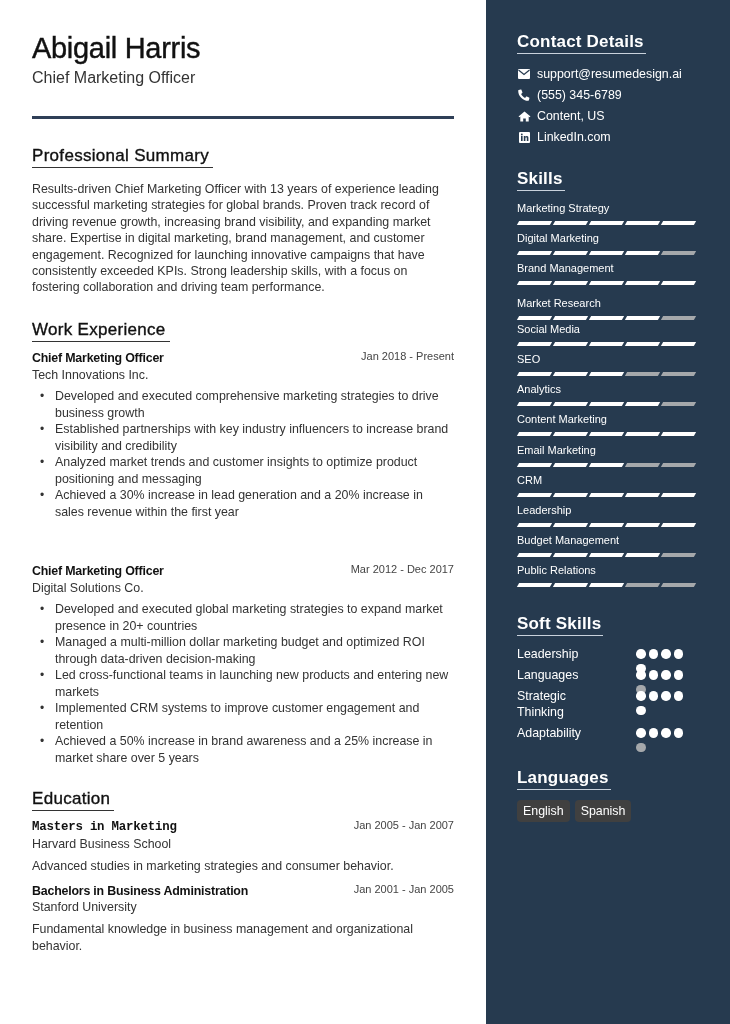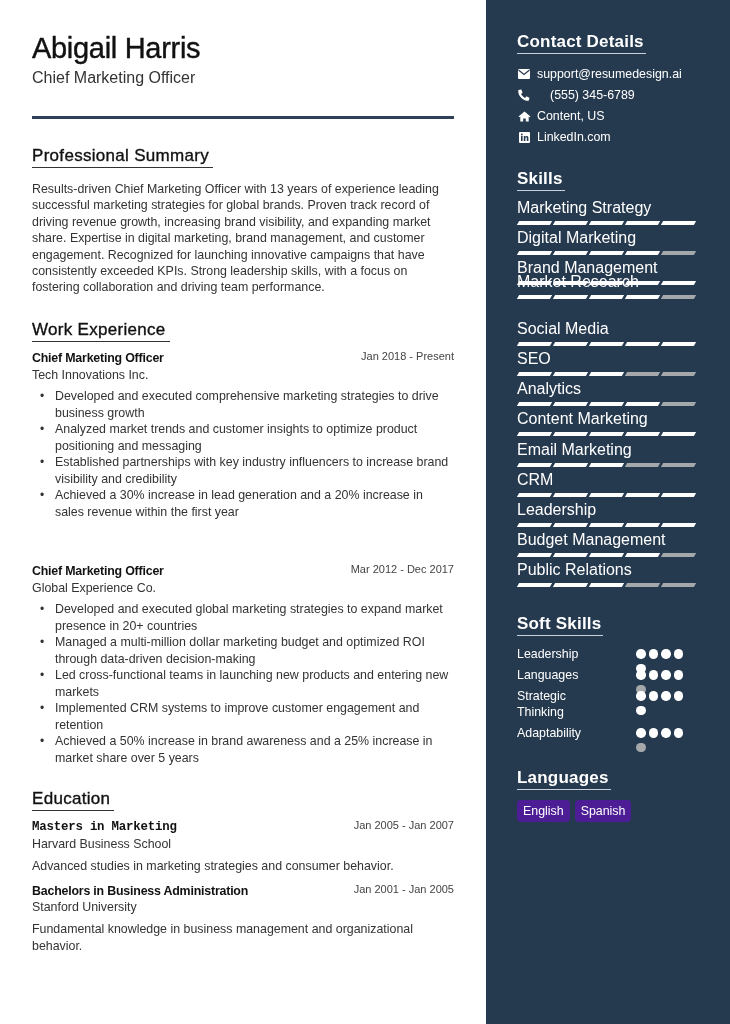--- a/index.html
+++ b/index.html
@@ -28,33 +28,33 @@
 
   
   .sidebar { position: absolute; left: 486px; top: 0; width: 244px; height: 1024px; background: #263a4f; color: #ffffff; }
   .side-h { position: absolute; left: 31px; font-size: 17px; font-weight: 700; color: #fff; letter-spacing: 0.2px; padding-bottom: 1px; border-bottom: 1.5px solid #c9d2dc; padding-right: 2px; }
 
   .contact-row { position: absolute; left: 31px; display: flex; align-items: center; font-size: 12.4px; color: #fff; height: 16px; }
   .contact-row .ic { width: 14px; height: 14px; margin-right: 6px; display: inline-flex; align-items: center; justify-content: center; }
   .contact-row svg { display: block; }
 
   .skill { position: absolute; left: 31px; width: 180px; }
-  .skill-name { font-size: 16px; color: #fff; height: 16px; line-height: 16px; }
+  .skill-name { font-size: 11px; color: #fff; height: 16px; line-height: 16px; }
   .bar { display: flex; gap: 3px; margin-top: 5px; padding-left: 1px; }
   .seg { width: 33px; height: 4px; background: #ffffff; transform: skewX(-30deg); }
   .seg.off { background: #a5a8ab; }
 
   .soft { position: absolute; left: 31px; width: 170px; height: 16px; }
   .soft-name { position: absolute; left: 0; top: 0; width: 80px; font-size: 12.4px; line-height: 16px; color: #fff; }
   .dots { position: absolute; left: 119px; top: 3px; width: 50px; display: flex; flex-wrap: wrap; gap: 3px; row-gap: 5px; }
   .dot { width: 9.5px; height: 9.5px; border-radius: 50%; background: #ffffff; }
   .dot.off { background: #a5a8ab; }
 
   .lang-wrap { position: absolute; left: 31px; top: 800px; display: flex; gap: 5px; }
-  .lang { background: #4c1d95; color: #fff; font-size: 12.4px; padding: 3px 6px; border-radius: 4px; height: 22px; line-height: 16px; }
+  .lang { background: #404040; color: #fff; font-size: 12.4px; padding: 3px 6px; border-radius: 4px; height: 22px; line-height: 16px; }
 </style>
 </head>
 <body>
 
 <div class="page">
 
   <div class="main">
     <div class="name">Abigail Harris</div>
     <div class="title">Chief Marketing Officer</div>
     <div class="divider"></div>
@@ -62,28 +62,28 @@
     <div class="section-h" style="top:146px;">Professional Summary</div>
     <div class="summary">Results-driven Chief Marketing Officer with 13 years of experience leading successful marketing strategies for global brands. Proven track record of driving revenue growth, increasing brand visibility, and expanding market share. Expertise in digital marketing, brand management, and customer engagement. Recognized for launching innovative campaigns that have consistently exceeded KPIs. Strong leadership skills, with a focus on fostering collaboration and driving team performance.</div>
 
     <div class="section-h" style="top:320px;">Work Experience</div>
 
     <div class="entry-title" style="top:351px;">Chief Marketing Officer</div>
     <div class="entry-date" style="top:350px;">Jan 2018 - Present</div>
     <div class="entry-org" style="top:368px;">Tech Innovations Inc.</div>
     <ul class="bullets" style="top:388px;">
       <li>Developed and executed comprehensive marketing strategies to drive business growth</li>
+      <li>Established partnerships with key industry influencers to increase brand visibility and credibility</li>
       <li>Analyzed market trends and customer insights to optimize product positioning and messaging</li>
-      <li>Established partnerships with key industry influencers to increase brand visibility and credibility</li>
       <li>Achieved a 30% increase in lead generation and a 20% increase in sales revenue within the first year</li>
     </ul>
 
     <div class="entry-title" style="top:564px;">Chief Marketing Officer</div>
     <div class="entry-date" style="top:563px;">Mar 2012 - Dec 2017</div>
-    <div class="entry-org" style="top:581px;">Global Experience Co.</div>
+    <div class="entry-org" style="top:581px;">Digital Solutions Co.</div>
     <ul class="bullets" style="top:601px;">
       <li>Developed and executed global marketing strategies to expand market presence in 20+ countries</li>
       <li>Managed a multi-million dollar marketing budget and optimized ROI through data-driven decision-making</li>
       <li>Led cross-functional teams in launching new products and entering new markets</li>
       <li>Implemented CRM systems to improve customer engagement and retention</li>
       <li>Achieved a 50% increase in brand awareness and a 25% increase in market share over 5 years</li>
     </ul>
 
     <div class="section-h" style="top:789px;">Education</div>
 
@@ -103,21 +103,21 @@
 
     <div class="contact-row" style="top:66px;">
       <span class="ic">
         <svg width="12" height="10" viewBox="0 0 12 10">
             <rect x="0" y="0" width="12" height="10" rx="1" fill="#fff"></rect>
             <path d="M0.5 1 L6 5.5 L11.5 1" stroke="#263a4f" stroke-width="1.2" fill="none"></path>
           </svg>
       </span>
       <span>support@resumedesign.ai</span>
     </div>
-    <div class="contact-row" style="top:87px;gap:13px;">
+    <div class="contact-row" style="top:87px;">
       <span class="ic">
         <svg width="12" height="12" viewBox="0 0 12 12">
             <path d="M11 8.5 L8.8 7.6 C8.5 7.5 8.2 7.6 8 7.8 L7.1 8.9 C5.4 8.1 3.9 6.6 3.1 4.9 L4.2 4 C4.4 3.8 4.5 3.5 4.4 3.2 L3.5 1 C3.4 0.7 3 0.5 2.7 0.6 L0.7 1.1 C0.4 1.2 0.2 1.4 0.2 1.7 C0.2 7.2 4.8 11.8 10.3 11.8 C10.6 11.8 10.8 11.6 10.9 11.3 L11.4 9.3 C11.5 9 11.3 8.6 11 8.5 Z" fill="#fff"></path>
           </svg>
       </span>
       <span>(555) 345-6789</span>
     </div>
     <div class="contact-row" style="top:108px;">
       <span class="ic">
         <svg width="13" height="11" viewBox="0 0 13 11">
@@ -163,21 +163,21 @@
         <div class="skill" style="top: 260.4px;">
           <div class="skill-name">Brand Management</div>
           <div class="bar">
             <div class="seg"></div>
             <div class="seg"></div>
             <div class="seg"></div>
             <div class="seg"></div>
             <div class="seg"></div>
           </div>
         </div>
-        <div class="skill" style="top: 274px;">
+        <div class="skill" style="top: 295px;">
           <div class="skill-name">Market Research</div>
           <div class="bar">
             <div class="seg"></div>
             <div class="seg"></div>
             <div class="seg"></div>
             <div class="seg"></div>
             <div class="seg off"></div>
           </div>
         </div>
         <div class="skill" style="top: 320.8px;">

